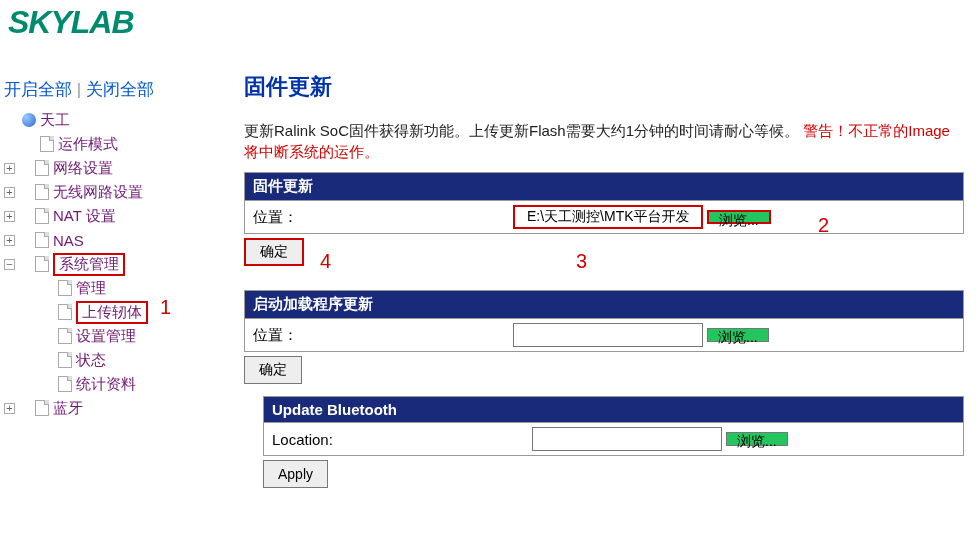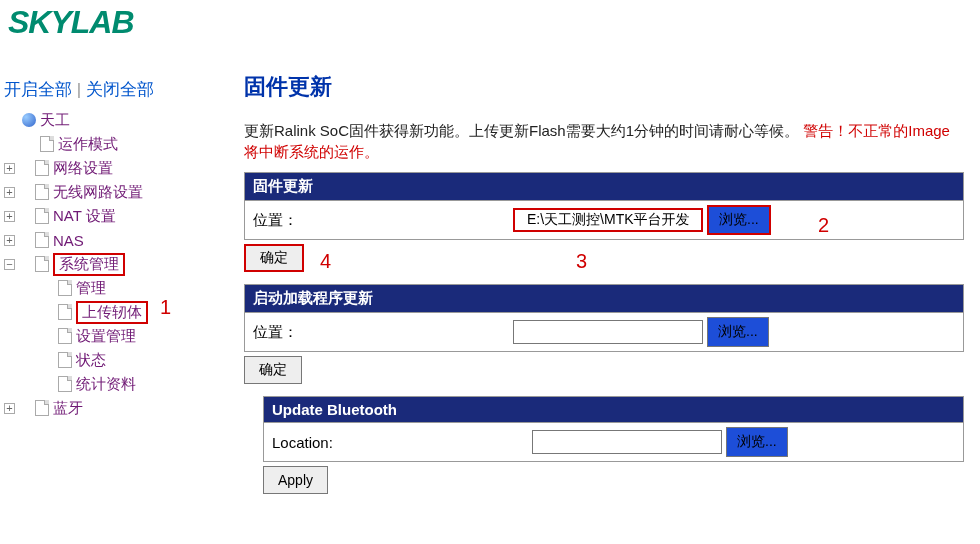--- a/index.html
+++ b/index.html
@@ -160,23 +160,23 @@
   }
   .sec-row input[type="text"] {
     width: 190px;
     height: 24px;
     border: 1px solid #777;
     padding: 0 12px;
     font-size: 14px;
     background: #fff;
   }
   .browse-btn {
-    height: 30px;
+    height: 14px;
     border: 1px solid #777;
-    background: #1d4ed8;
+    background: #22c55e;
     padding: 0 10px;
     font-size: 14px;
     margin-left: 4px;
     cursor: pointer;
   }
   .submit-btn {
     height: 28px;
     border: 1px solid #777;
     background: #eee;
     padding: 0 14px;
@@ -296,21 +296,21 @@
   <div class="section">
     <div class="sec-header">固件更新</div>
     <div class="sec-row">
       <span class="label">位置：</span>
       <input type="text" class="red-box" value="E:\天工测控\MTK平台开发" style="">
       <button class="browse-btn red-box">浏览...</button>
     </div>
     <button class="submit-btn red-box">确定</button>
   </div>
 
-  <div class="section" style="margin-top:12px;">
+  <div class="section" style="margin-top:24px;">
     <div class="sec-header">启动加载程序更新</div>
     <div class="sec-row">
       <span class="label">位置：</span>
       <input type="text" value="" style="">
       <button class="browse-btn">浏览...</button>
     </div>
     <button class="submit-btn">确定</button>
   </div>
 
   <div class="section" style="margin-top:12px;margin-left:19px;">

